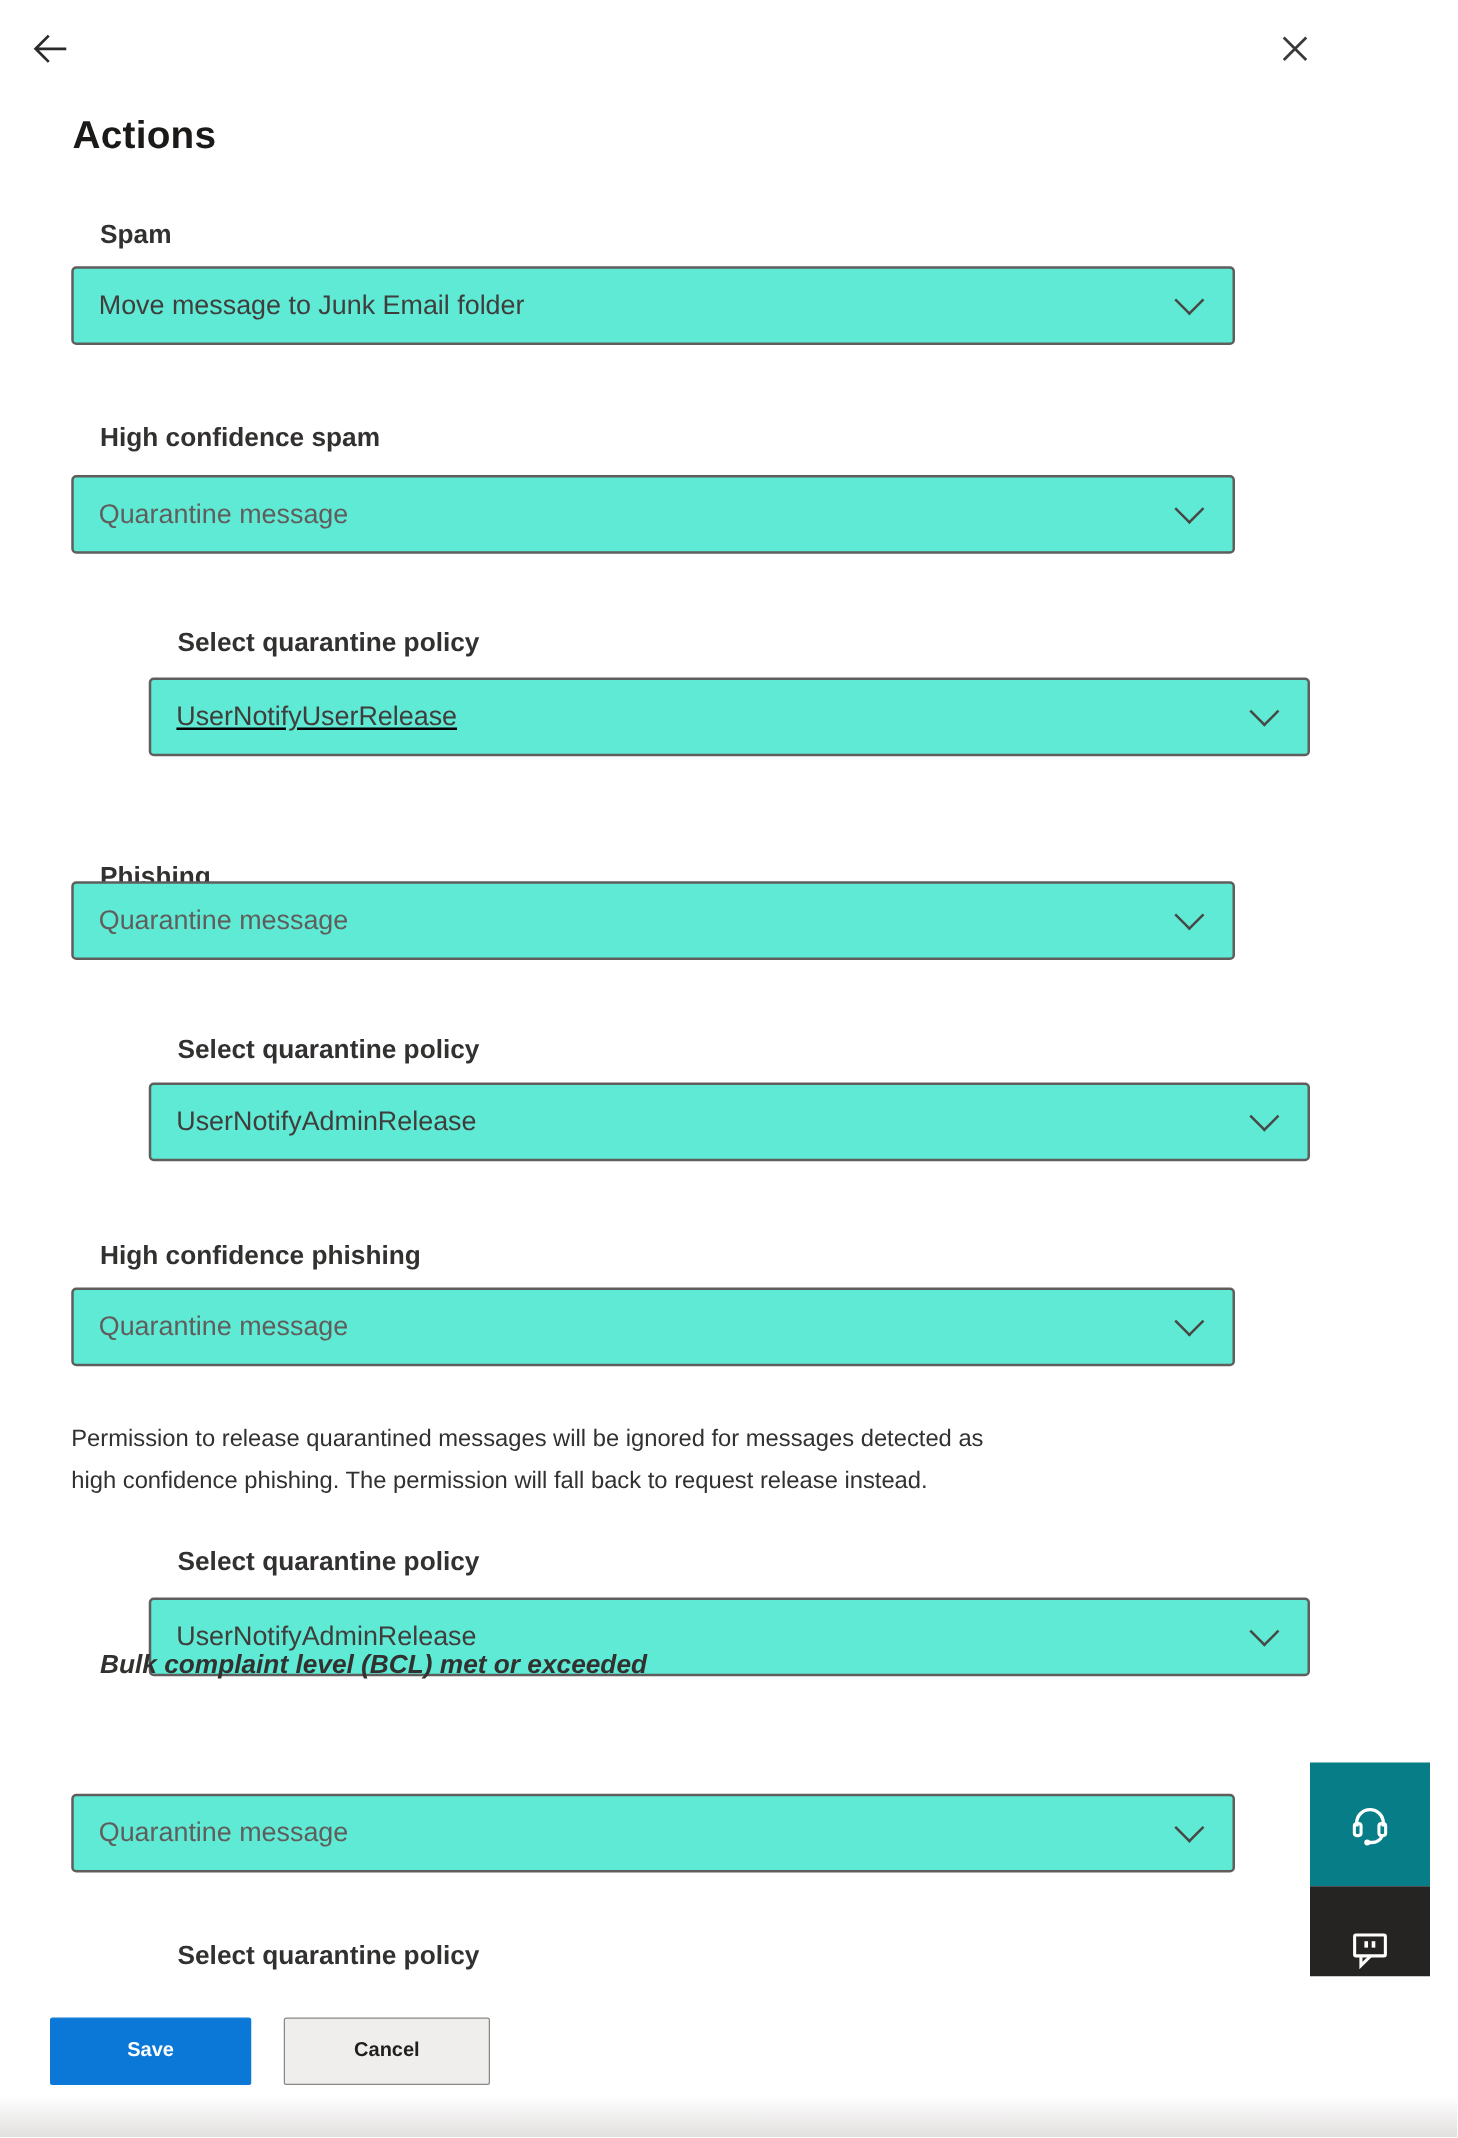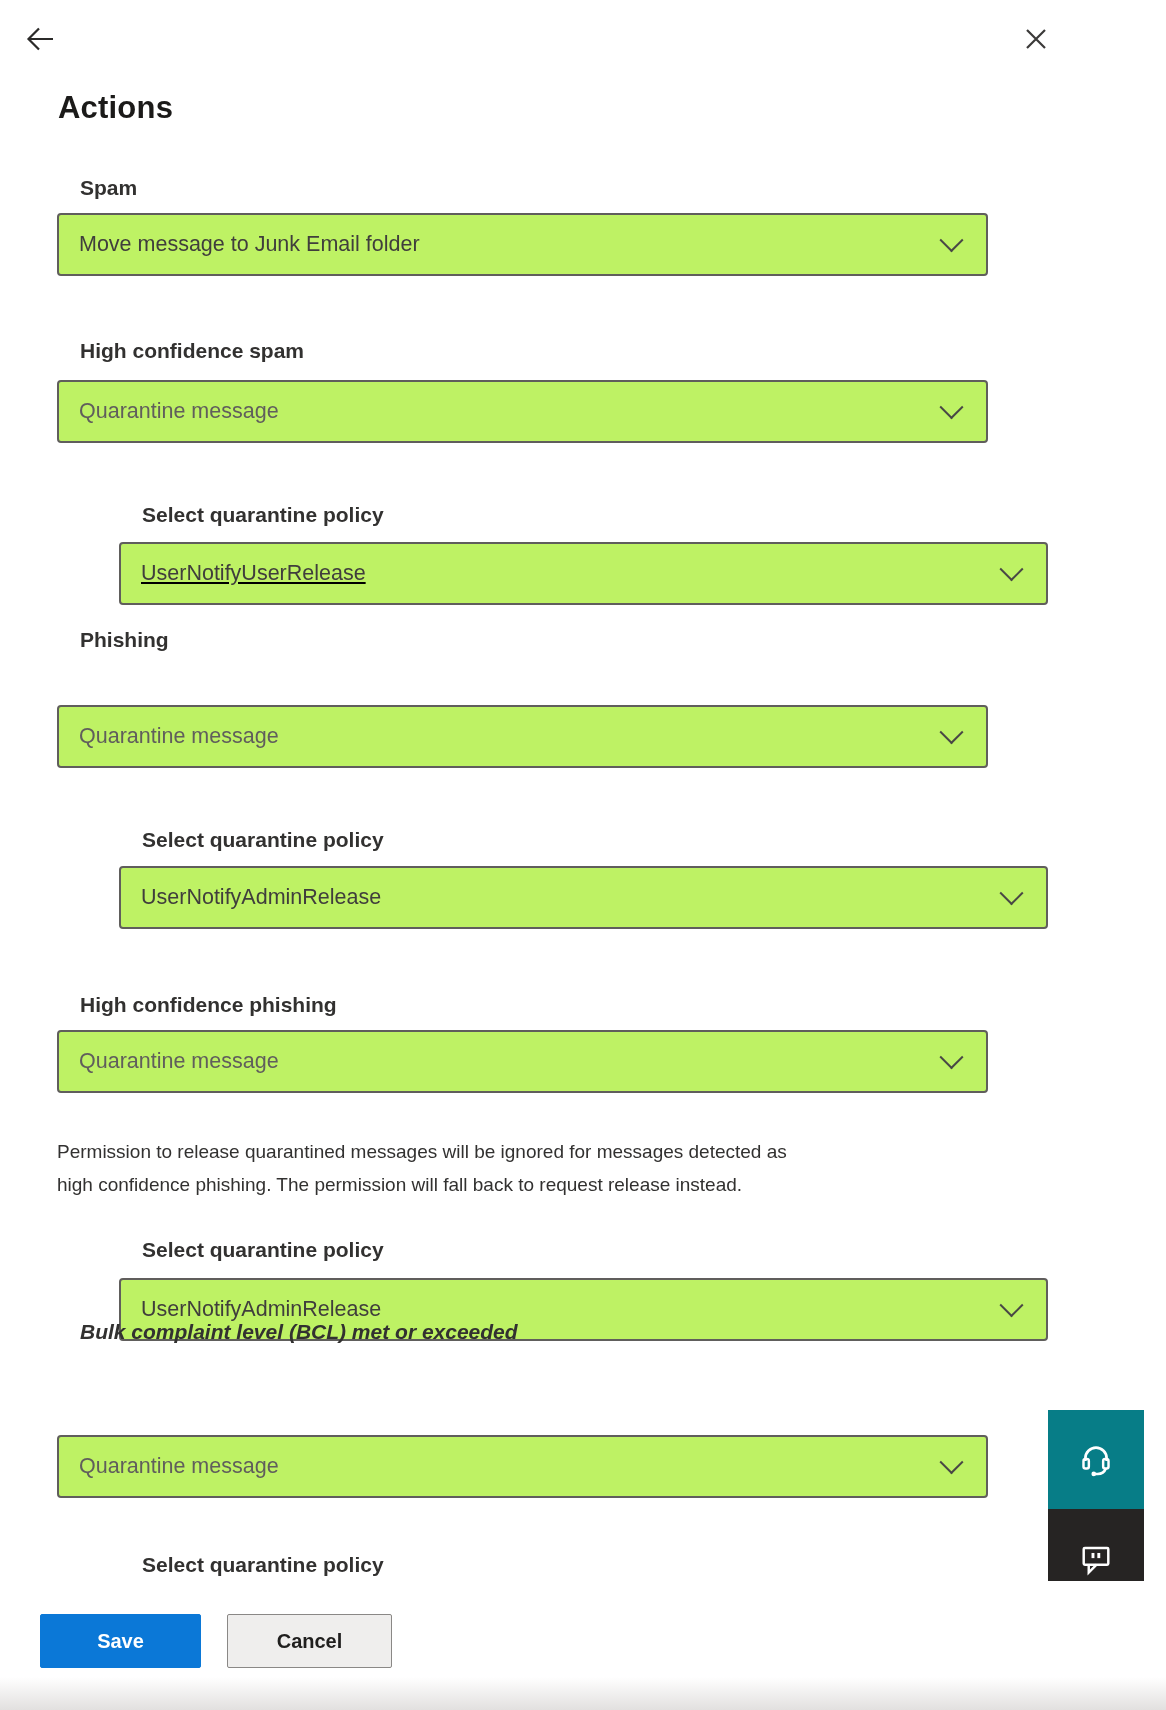--- a/index.html
+++ b/index.html
@@ -16,34 +16,34 @@
   html,body{margin:0;padding:0;background:#fff;}
   .panel{
     position:relative;width:1166px;height:1710px;background:#ffffff;
     font-family:"Liberation Sans", sans-serif;overflow:hidden;padding-left:12px;
   }
   .icon-btn{position:absolute;width:36px;height:36px;background:none;border:none;padding:0;cursor:pointer;display:flex;align-items:center;justify-content:center;}
   .page-title{position:absolute;left:58px;top:90px;font-size:31px;font-weight:700;color:#1b1a19;letter-spacing:.2px;}
   .f-label{position:absolute;font-size:21px;font-weight:700;color:var(--text_primary);line-height:24px;white-space:nowrap;margin-left:19px;}
   .dd{
     position:absolute;width:931px;height:63px;box-sizing:border-box;
-    border:2px solid var(--border_gray);border-radius:4px;background:#bef264;
+    border:2px solid var(--border_gray);border-radius:4px;background:#5eead4;
     display:flex;align-items:center;padding:0 26px 0 20px;cursor:pointer;
   }
   .dd.indent{width:929px;}
   .dd-value{font-size:21.5px;color:var(--value_gray);white-space:nowrap;overflow:hidden;}
   .dd-value.dark{color:var(--value_dark);}
   .chev{
     margin-left:auto;width:15px;height:15px;flex:0 0 auto;
     border-right:2px solid #494745;border-bottom:2px solid #494745;
     transform:rotate(45deg) translate(-3px,-3px);
   }
   .note{position:absolute;left:57px;top:1135px;width:990px;font-size:19px;color:var(--text_primary);line-height:33px;}
   .footer{position:absolute;left:0;top:1581px;width:1166px;height:129px;background:#ffffff;}
-  .btn{position:absolute;top:33px;height:54px;border-radius:2px;font-family:"Liberation Sans",sans-serif;font-size:20px;font-weight:700;cursor:pointer;}
+  .btn{position:absolute;top:33px;height:54px;border-radius:2px;font-family:"Liberation Sans",sans-serif;font-size:16px;font-weight:700;cursor:pointer;}
   .btn-save{left:40px;width:161px;background:var(--accent_blue);border:1px solid var(--accent_blue);color:#ffffff;}
   .btn-cancel{left:227px;width:165px;background:var(--cancel_bg);border:1.5px solid #8a8886;color:#201f1e;}
   .bottom-strip{position:absolute;left:0;top:1677px;width:1166px;height:33px;background:linear-gradient(#ffffff,var(--strip_gray));}
   .corner-sliver{position:absolute;right:0;bottom:0;width:12px;height:9px;background:#8c2c26;clip-path:polygon(100% 0,100% 100%,0 100%);}
   .float-btn{position:absolute;left:1048px;width:96px;border:none;padding:0;cursor:pointer;display:flex;align-items:center;justify-content:center;}
   .float-help{top:1410px;height:99px;background:var(--help_teal);}
   .float-feedback{top:1509px;height:97px;background:var(--feedback_dark);}
 </style>
 </head>
 <body>
@@ -78,21 +78,21 @@
     <span class="dd-value">Quarantine message</span>
     <span class="chev"></span>
   </div>
 
   <div class="f-label" style="left:123px;top:503px;">Select quarantine policy</div>
   <div class="dd indent" style="left:119px;top:542px;text-decoration:underline;">
     <span class="dd-value dark">UserNotifyUserRelease</span>
     <span class="chev"></span>
   </div>
 
-  <div class="f-label" style="left:61px;top:628px;">Phishing</div>
+  <div class="f-label" style="left:61px;top:690px;">Phishing</div>
   <div class="dd" style="left:57px;top:705px;">
     <span class="dd-value">Quarantine message</span>
     <span class="chev"></span>
   </div>
 
   <div class="f-label" style="left:123px;top:828px;">Select quarantine policy</div>
   <div class="dd indent" style="left:119px;top:866px;">
     <span class="dd-value dark">UserNotifyAdminRelease</span>
     <span class="chev"></span>
   </div>

